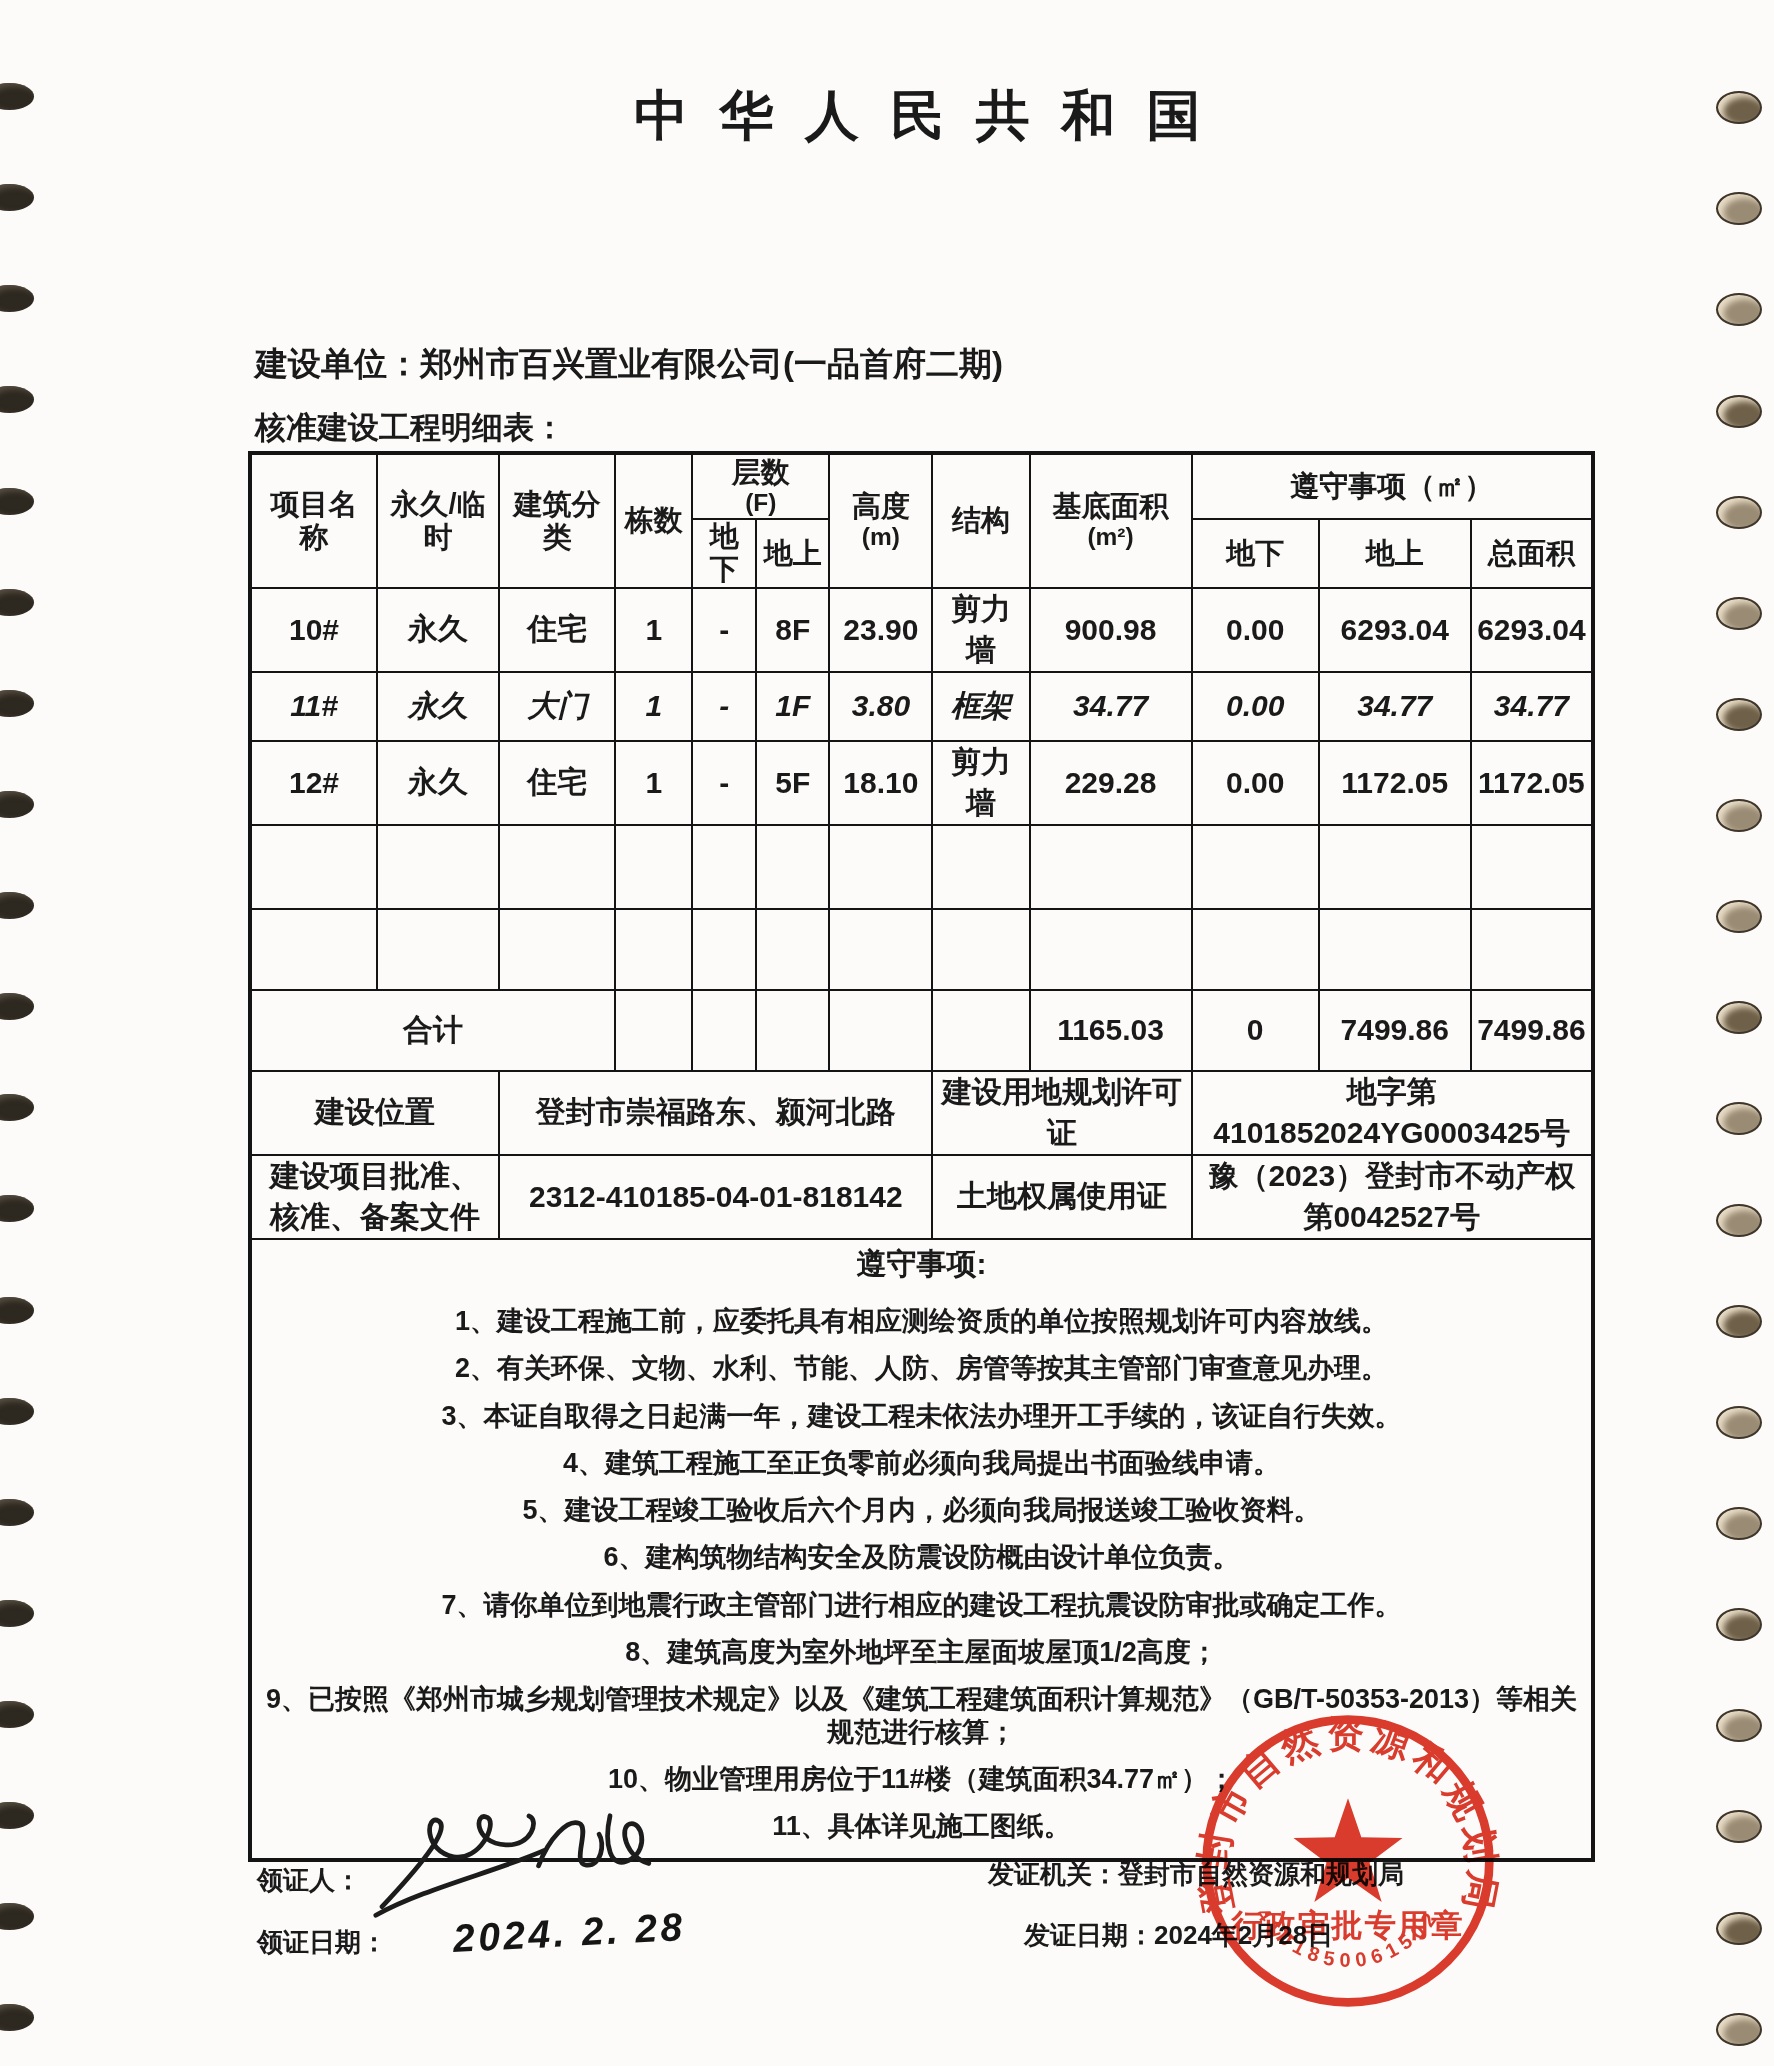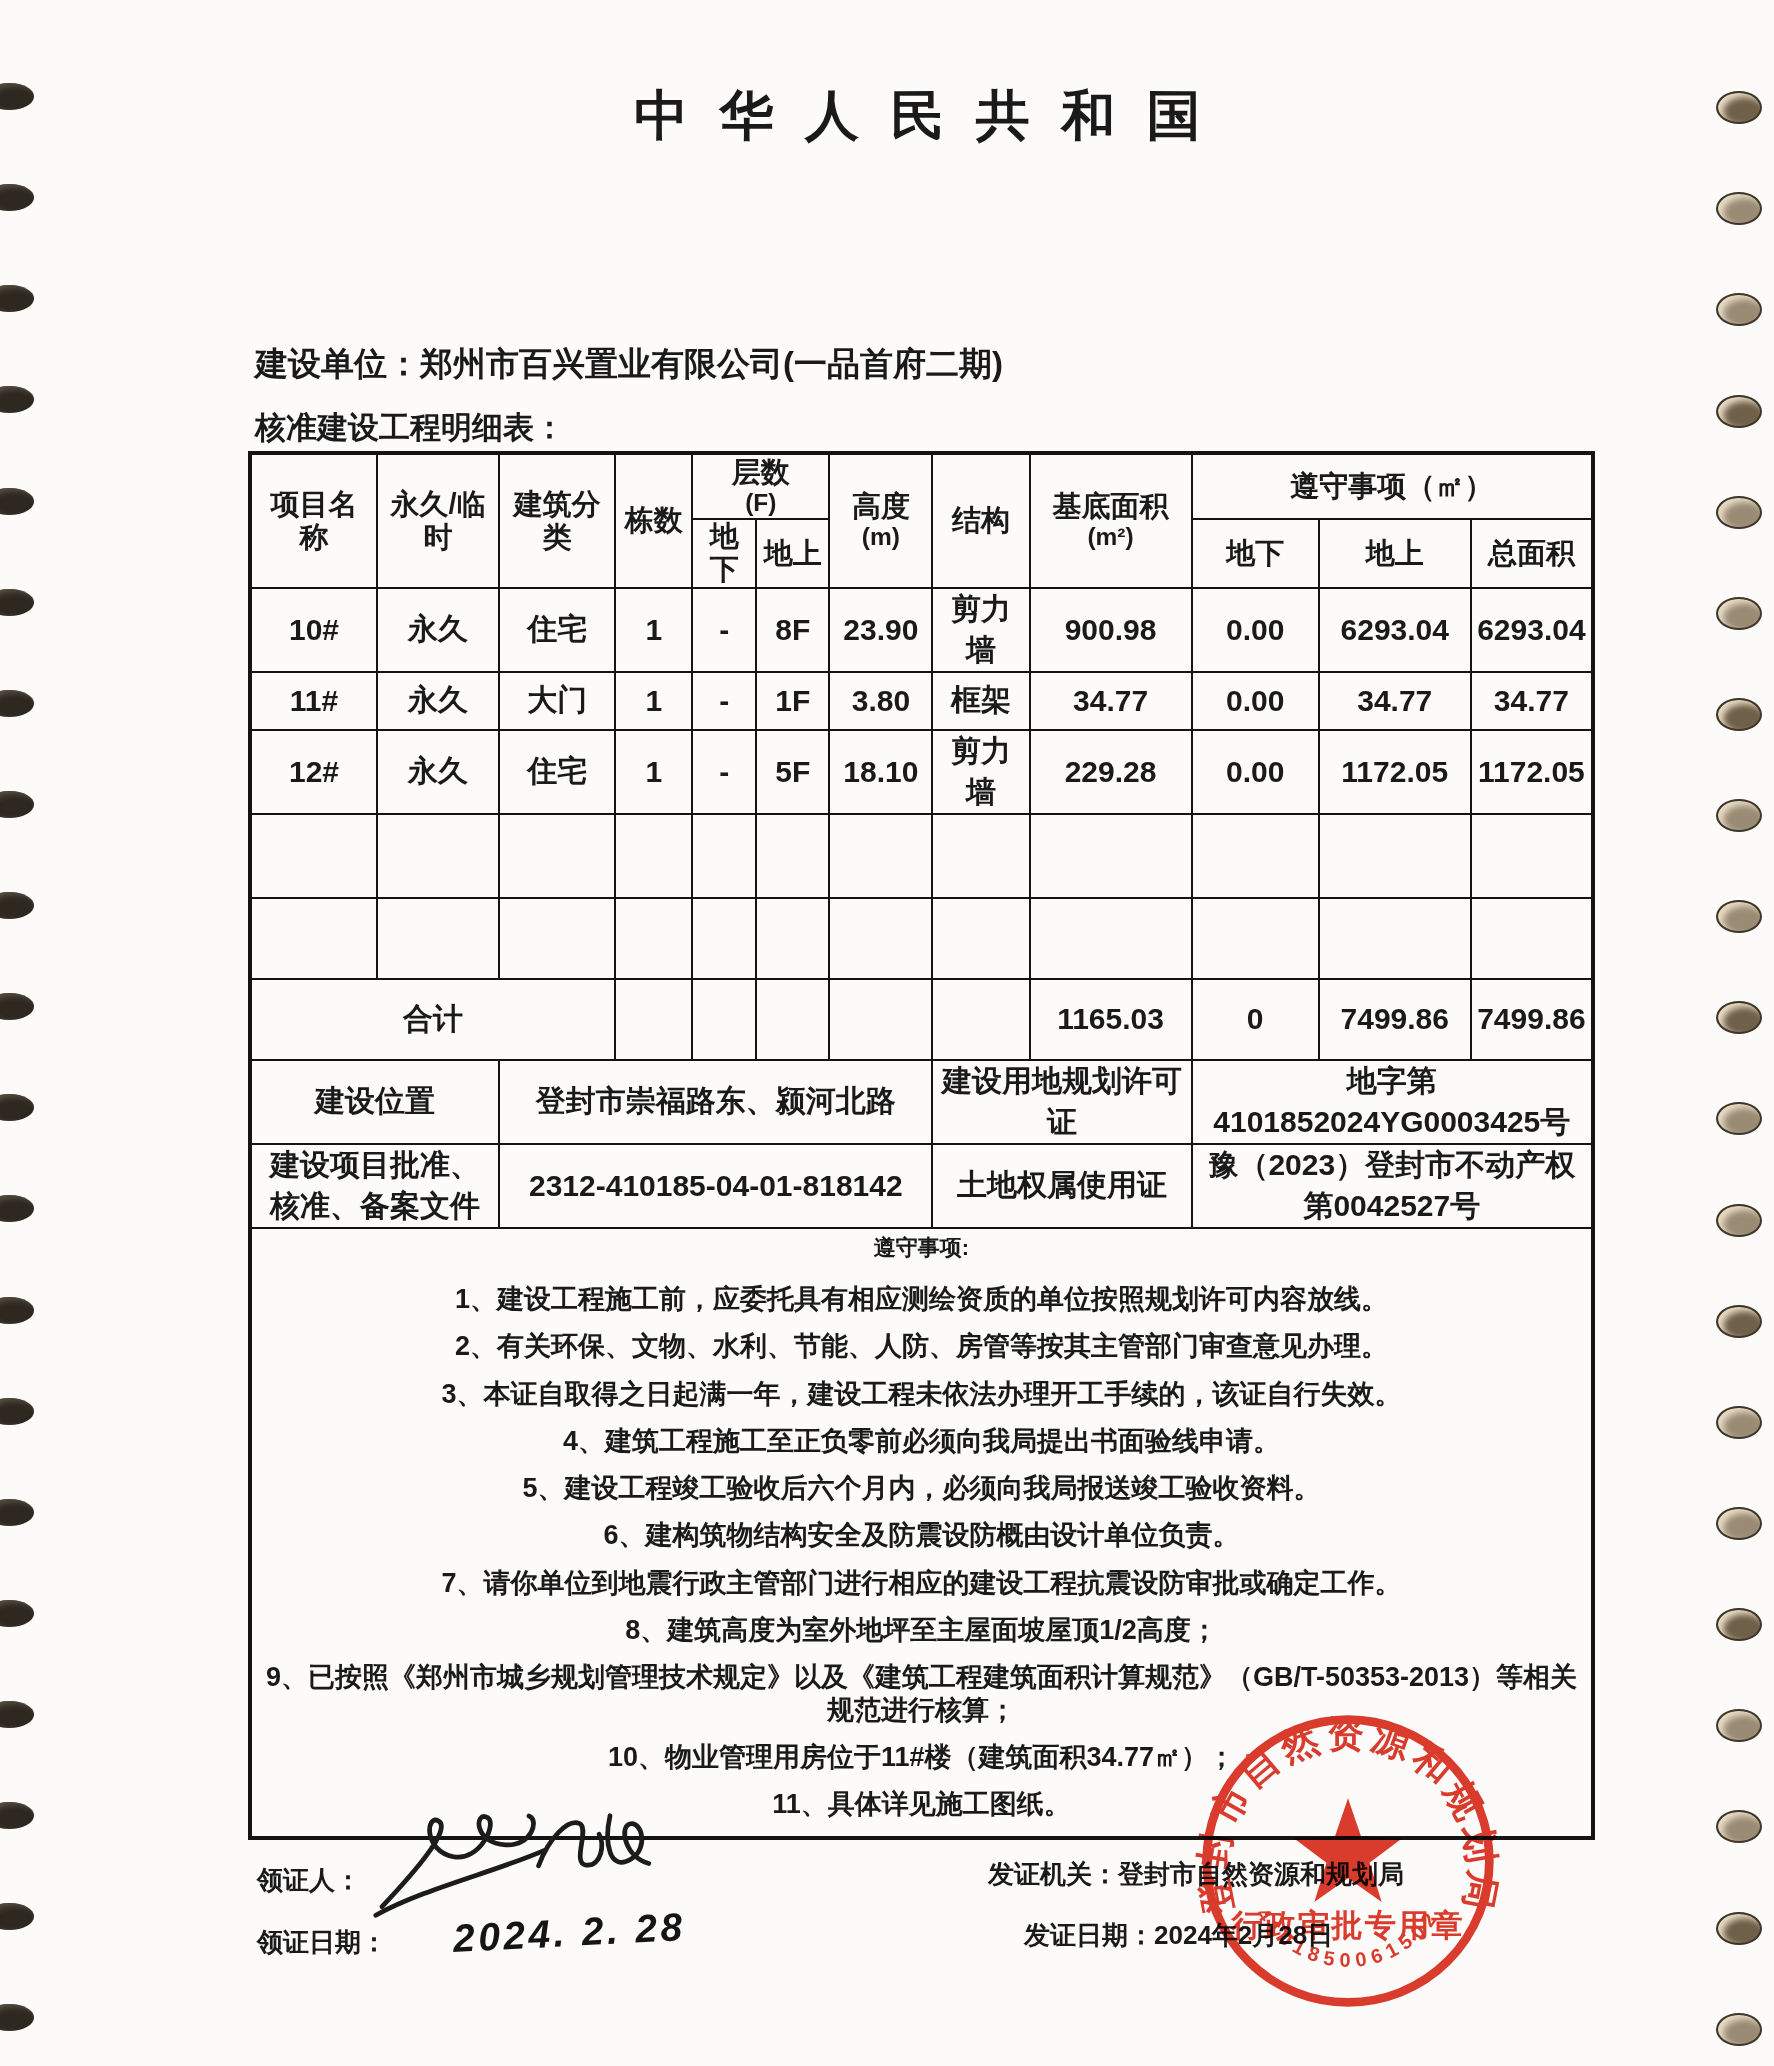--- a/index.html
+++ b/index.html
@@ -22,26 +22,26 @@
   .caption{position:absolute;left:255px;top:407px;font-size:31px;font-weight:bold;}
   
   table.main{position:absolute;left:248px;top:451px;width:1347px;border-collapse:collapse;
     table-layout:fixed;border:4.8px solid #141414;}
   table.main th,table.main td{border:2.7px solid #141414;text-align:center;vertical-align:middle;
     font-weight:bold;font-size:30px;padding:0 4.1px;overflow:hidden;}
   table.main th{font-size:29px;line-height:1.15;}
   .sub{font-size:26px;}
   .unit{display:block;font-size:24.5px;}
   tr.hdr1{height:66px;} tr.hdr2{height:54px;}
-  tr.r1{height:84px;} tr.r2{height:58px;} tr.r3{height:76px;}
+  tr.r1{height:84px;} tr.r2{height:69px;font-style:italic;} tr.r3{height:76px;}
   tr.e1{height:84px;} tr.e2{height:81px;}
   tr.total{height:81px;} tr.loc{height:81px;} tr.appr{height:82px;}
   tr.notes-row{height:595px;}
   td.notes-cell{text-align:left;vertical-align:top;padding:9.5px 17.7px;}
-  .notes-title{font-size:22px;font-weight:bold;margin:4.1px 0 20.4px 0;}
+  .notes-title{font-size:30px;font-weight:bold;margin:4.1px 0 20.4px 0;}
   .note-item{font-size:27px;font-weight:bold;line-height:1.22;margin-bottom:14.3px;}
   
   .f-label{position:absolute;font-size:26px;font-weight:bold;}
   .hand{position:absolute;font-size:39px;font-weight:bold;font-style:italic;
     transform:rotate(-3deg);letter-spacing:3.4px;color:#151515;}
   .sig-svg{position:absolute;left:367px;top:1802px;transform:rotate(-4deg);}
   
   .seal{position:absolute;left:1188px;top:1701px;mix-blend-mode:multiply;opacity:.92;}
 </style>
 </head>

